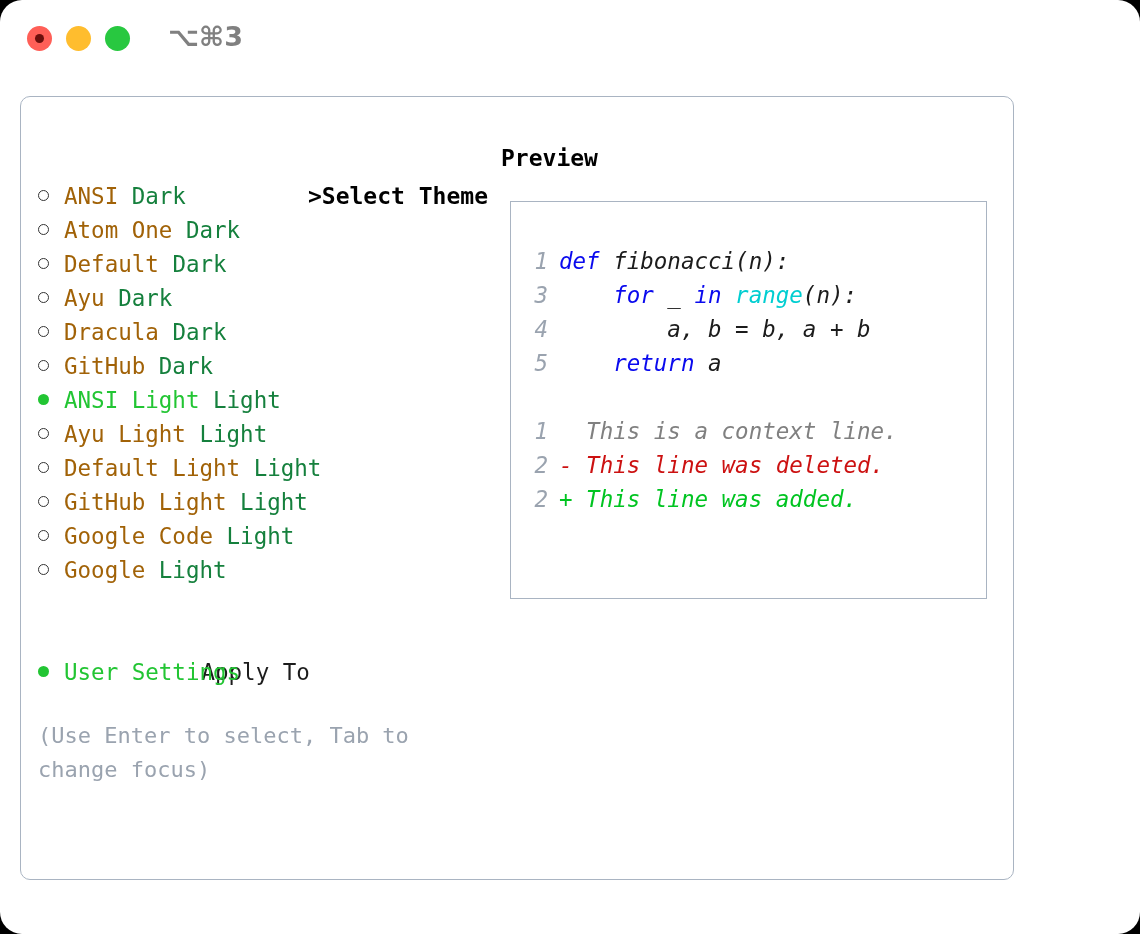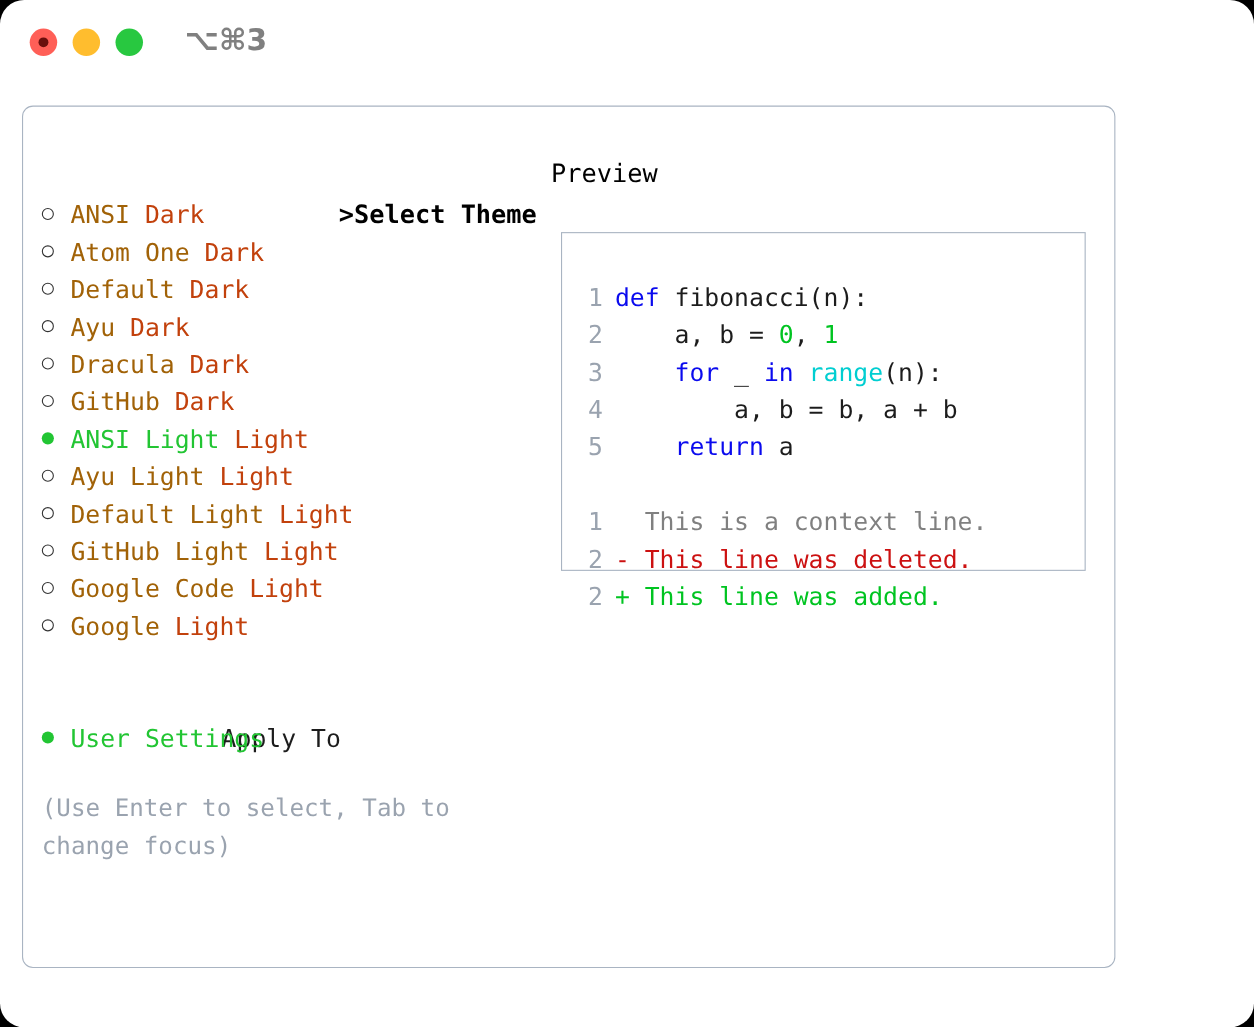--- a/index.html
+++ b/index.html
@@ -137,21 +137,21 @@
     position: relative;
     top: -2px;
   }
   .marker-slot {
     display: inline-block;
     width: 28px;
   }
 
   .name          { color: #a16207; }
   .name.selected { color: #22c533; }
-  .tag           { color: #c2410c; }
+  .tag           { color: #15803d; }
 
   .section-label {
     font-size: 22.5px;
     color: #1c1c1c;
     white-space: pre;
     height: 34px;
     line-height: 34px;
   }
 
   .hint {
@@ -165,32 +165,33 @@
   
   .right {
     position: absolute;
     left: 480px;
     top: 48px;
     width: 500px;
   }
   .preview-title {
     font-size: 23px;
     color: #000000;
-    font-weight: 400;
+    font-weight: 700;
     white-space: pre;
   }
   .codebox {
     position: absolute;
     left: 9px;
-    top: 66px;
+    top: 56px;
     width: 477px;
-    height: 308px;
+    height: 398px;
     border: 1.5px solid #a9b4c2;
     box-sizing: border-box;
     background: #ffffff;
+    font-style: italic;
   }
   .code-inner {
     position: absolute;
     left: 11px;
     top: 42px;
     width: 460px;
   }
   .cline {
     height: 34px;
     line-height: 34px;
@@ -264,21 +265,20 @@
 
         <div class="hint">(Use Enter to select, Tab to change focus)</div>
       </div>
 
       <div class="right">
         <div class="preview-title">Preview</div>
         <div class="codebox">
           <div class="code-inner">
             <div id="code-lines">
                 <div class="cline"><span class="gutter">1</span><span class="gap"></span><span class="kw">def </span><span class="plain">fibonacci(n):</span></div>
-                <div class="cline"><span class="gutter">2</span><span class="gap"></span><span class="plain">    a, b = </span><span class="num">0</span><span class="plain">, </span><span class="num">1</span></div>
                 <div class="cline"><span class="gutter">3</span><span class="gap"></span><span class="plain">    </span><span class="kw">for</span><span class="plain"> _ </span><span class="kw">in</span><span class="plain"> </span><span class="fn">range</span><span class="plain">(n):</span></div>
                 <div class="cline"><span class="gutter">4</span><span class="gap"></span><span class="plain">        a, b = b, a + b</span></div>
                 <div class="cline"><span class="gutter">5</span><span class="gap"></span><span class="plain">    </span><span class="kw">return</span><span class="plain"> a</span></div>
               </div>
             <div class="spacer-line"></div>
             <div id="diff-lines">
                 <div class="cline"><span class="gutter">1</span><span class="gap"></span><span class="ctx"> </span><span> </span><span class="ctx">This is a context line.</span></div>
                 <div class="cline"><span class="gutter">2</span><span class="gap"></span><span class="del">-</span><span> </span><span class="del">This line was deleted.</span></div>
                 <div class="cline"><span class="gutter">2</span><span class="gap"></span><span class="add">+</span><span> </span><span class="add">This line was added.</span></div>
               </div>

